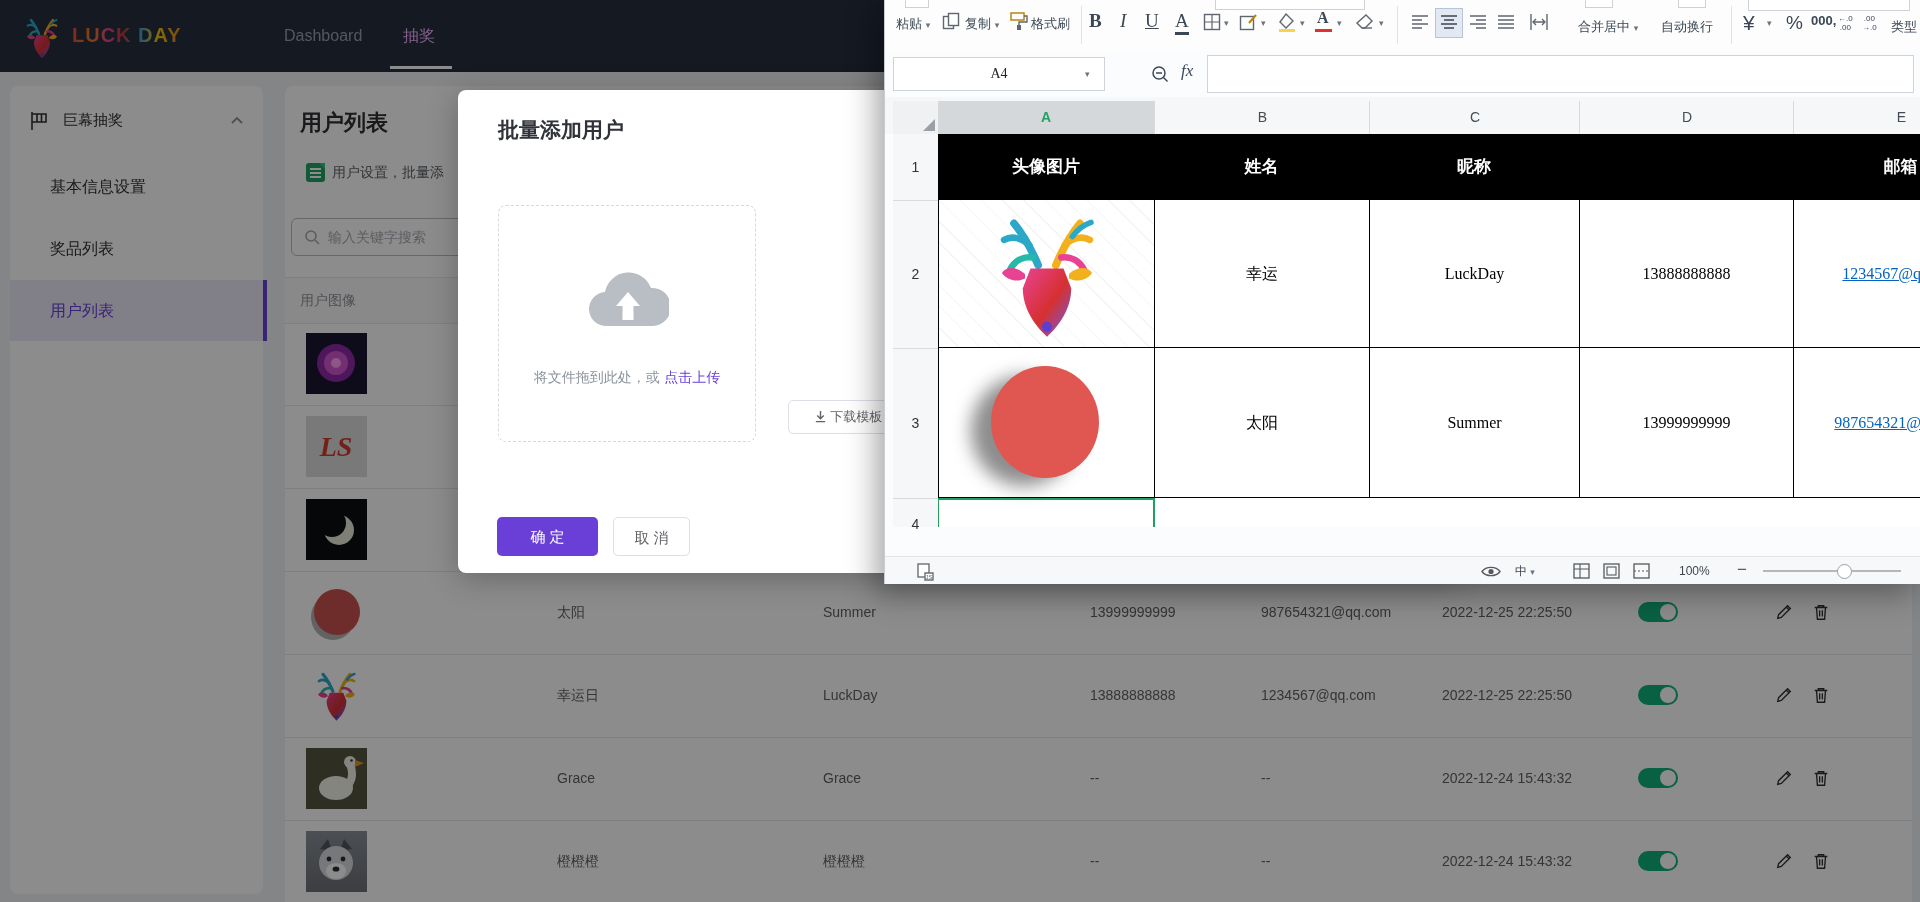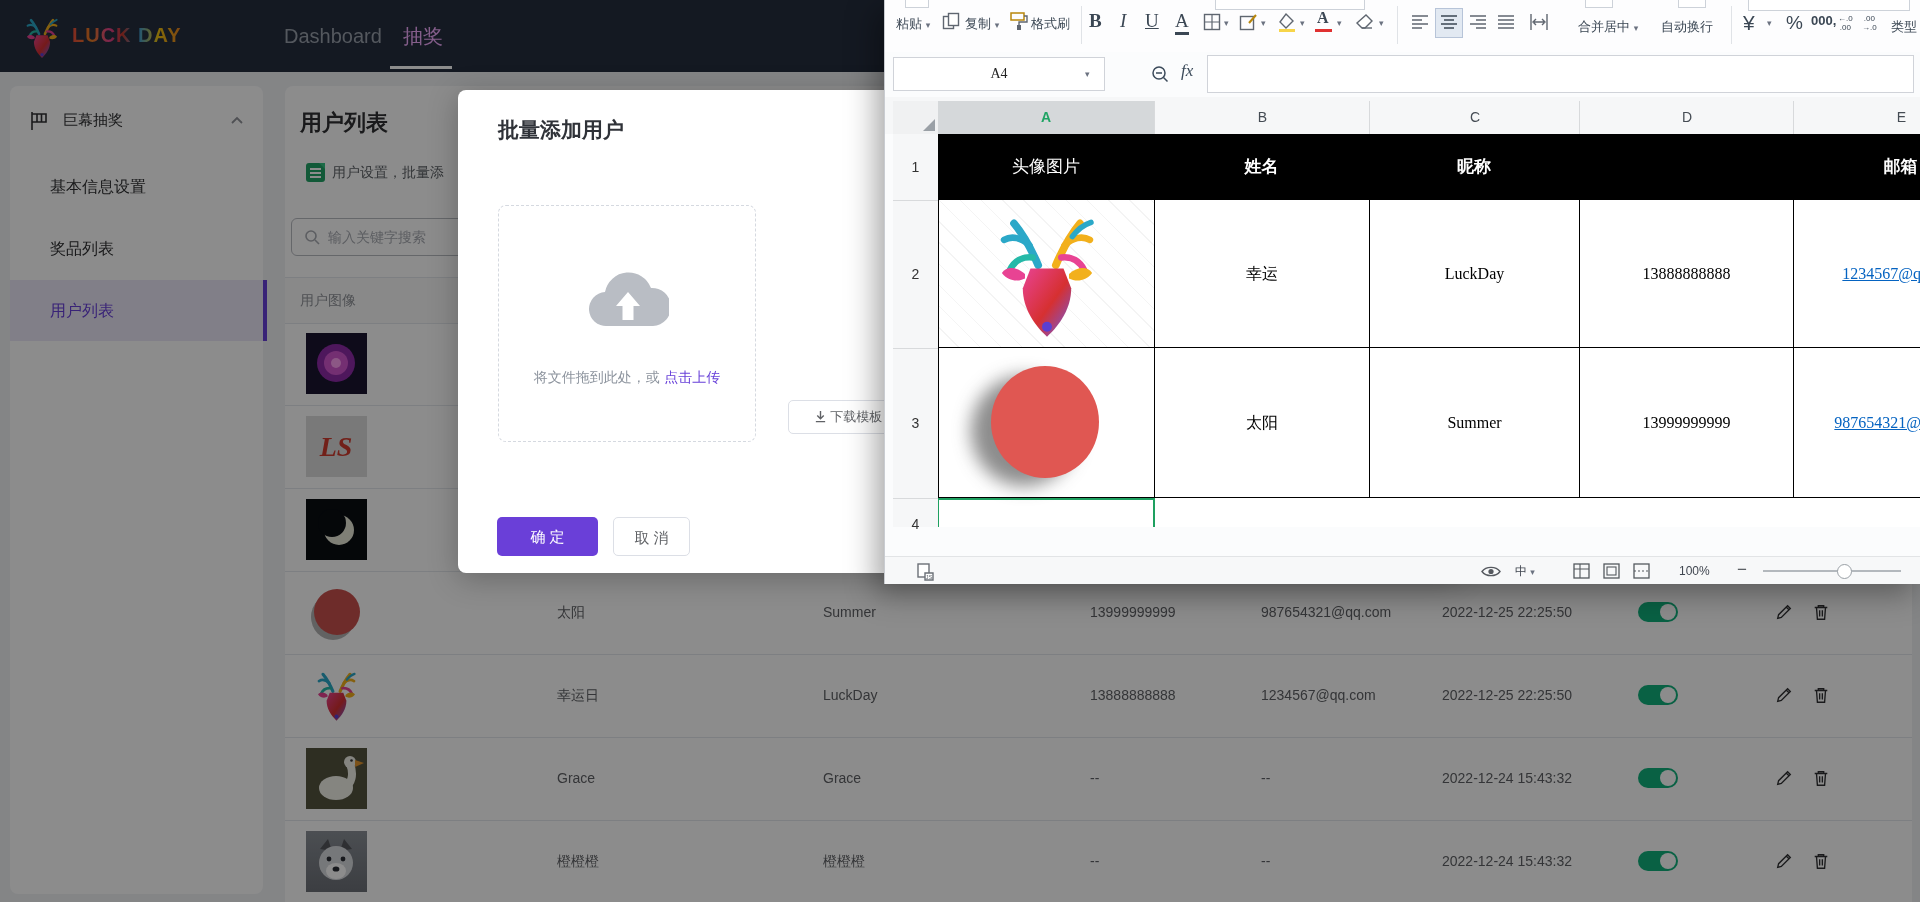--- a/index.html
+++ b/index.html
@@ -6,21 +6,21 @@
   .stage{position:relative;width:1920px;height:902px;overflow:hidden;
          font-family:"Liberation Sans",sans-serif;background:#f0f2f5;}
   .abs{position:absolute;}
   
   .navbar{left:0;top:0;width:1920px;height:72px;background:#252e3f;}
   .logo-text{font-weight:800;font-size:20px;letter-spacing:1px;color:#e8604c;}
   @supports ((-webkit-background-clip:text) or (background-clip:text)){
     .logo-text{background:linear-gradient(90deg,#e74c3c 0%,#e67e22 18%,#e84393 34%,#c0392b 46%,#3498db 60%,#f1c40f 78%,#e67e22 100%);
       -webkit-background-clip:text;background-clip:text;color:transparent;}
   }
-  .nav-item{font-size:20px;color:#99a0ab;line-height:72px;}
+  .nav-item{font-size:16px;color:#99a0ab;line-height:72px;}
   .nav-item.active{color:#f0abfc;}
   .nav-underline{background:#fff;height:3px;}
   .card{background:#fff;border-radius:8px;}
   .side-label{font-size:15px;color:#303133;}
   .side-sub{font-size:16px;color:#303133;}
   .side-sub.active{color:#6841d9;}
   .sel-band{background:#ece7f8;border-right:4px solid #6841d9;}
   .page-title{font-size:22px;font-weight:bold;color:#303133;}
   .desc-text{font-size:14px;color:#5f6368;}
   .search-box{border:1px solid #b9bcc2;border-radius:6px;background:#fff;}
@@ -413,21 +413,21 @@
     <div class="abs rowhdr" style="left:8px;top:134px;width:45px;height:393px;border-right:1px solid #d8dadc">
       <div class="abs" style="left:0;top:0;width:45px;height:66px;line-height:66px;border-bottom:1px solid #d8dadc">1</div>
       <div class="abs" style="left:0;top:66px;width:45px;height:148px;line-height:148px;border-bottom:1px solid #d8dadc">2</div>
       <div class="abs" style="left:0;top:214px;width:45px;height:150px;line-height:150px;border-bottom:1px solid #d8dadc">3</div>
       <div class="abs" style="left:0;top:364px;width:45px;height:29px;line-height:52px">4</div>
     </div>
 
     <div class="abs" style="left:53px;top:134px;width:983px;height:393px;background:#fff;overflow:hidden">
 
       <div class="abs" style="left:0;top:0;width:1070px;height:66px;background:#000">
-        <div class="abs cellS" style="left:0;top:0;width:216px;line-height:66px;color:#fff;font-weight:normal;font-size:17px">头像图片</div>
+        <div class="abs cellS" style="left:0;top:0;width:216px;line-height:66px;color:#fff;font-weight:bold;font-size:17px">头像图片</div>
         <div class="abs cellS" style="left:216px;top:0;width:215px;line-height:66px;color:#fff;font-weight:bold;font-size:17px">姓名</div>
         <div class="abs cellS" style="left:431px;top:0;width:210px;line-height:66px;color:#fff;font-weight:bold;font-size:17px">昵称</div>
         <div class="abs cellS" style="left:855px;top:0;width:215px;line-height:66px;color:#fff;font-weight:bold;font-size:17px">邮箱</div>
       </div>
 
       <div class="abs" style="left:0;top:66px;width:1070px;height:148px;border-left:1px solid #000;box-sizing:border-box">
         <div class="abs" style="left:0;top:0;width:216px;height:148px;border-right:1px solid #000;box-sizing:border-box;background:
              repeating-linear-gradient(45deg,#ffffff 0 14px,#f4f4f4 14px 15px),repeating-linear-gradient(-45deg,#ffffff 0 14px,#f4f4f4 14px 15px)">
           <svg class="abs" style="left:53px;top:6px" width="110" height="136">
               <use href="#deer"></use>

